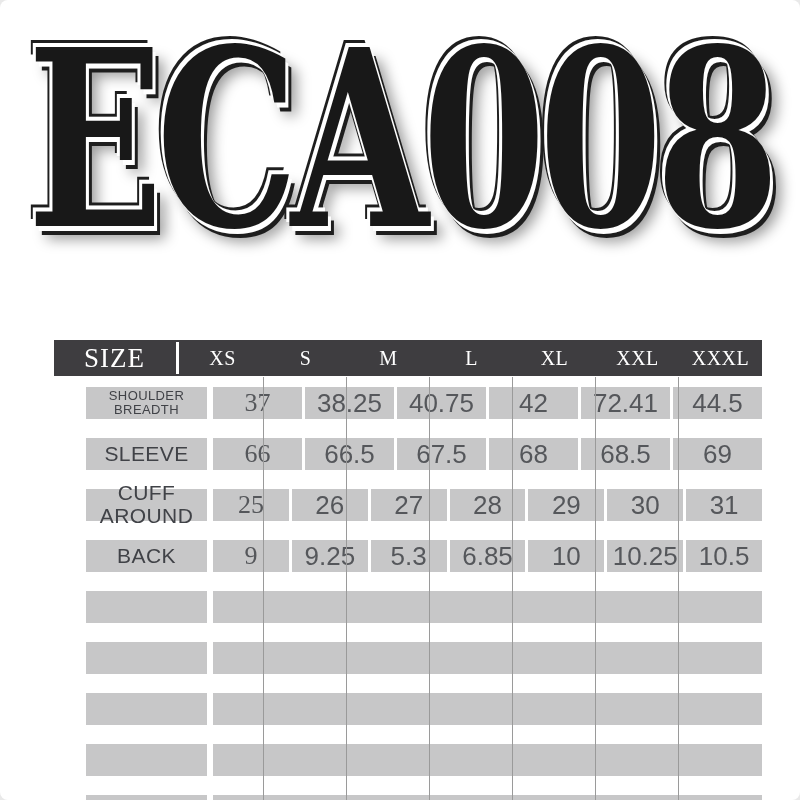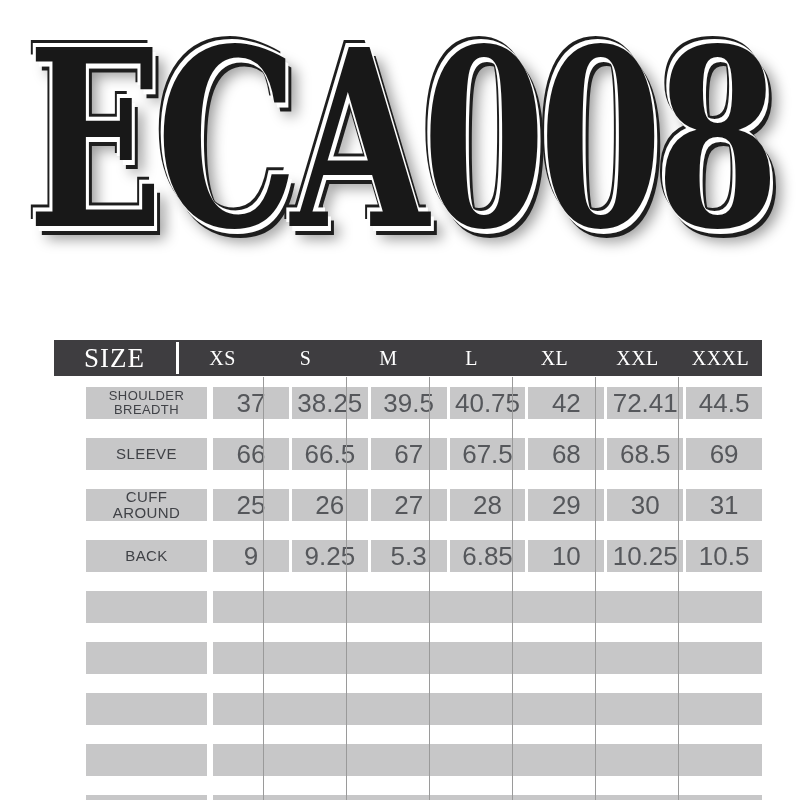--- a/index.html
+++ b/index.html
@@ -10,20 +10,21 @@
     --row-band:#c7c7c8;
     --label-text:#404247;
     --value-text:#55575b;
     --grid-line:#9a9a9a;
   }
   html,body{margin:0;padding:0;background:#e9e9e9;}
   .page{
     position:relative;width:800px;height:800px;margin:0 auto;
     background:var(--background);overflow:hidden;
     font-family:"Liberation Sans", sans-serif;
+    border-radius:8px;
   }
   
   .title{
     position:absolute;top:18px;left:0;width:800px;margin:0;
     text-align:center;
     font-family:"DejaVu Serif", serif;
     font-weight:700;
     font-size:178px;line-height:1;letter-spacing:-7px;
     color:var(--title-text);
     transform:scaleY(1.38);transform-origin:top center;
@@ -59,32 +60,32 @@
     font-size:20px;letter-spacing:0.5px;color:var(--header-text);
   }
   .tbody{position:relative;}
   .row{display:flex;height:32px;margin-top:19px;padding-left:32px;}
   .row.first{margin-top:11px;}
   .cell{box-sizing:border-box;}
   .cell.label{
     width:121px;background:var(--row-band);
     display:flex;align-items:center;justify-content:center;
     text-align:center;
-    font-size:15px;line-height:1.08;letter-spacing:0.4px;
+    font-size:21px;line-height:1.08;letter-spacing:0.4px;
     color:var(--label-text);
     padding:0 6px;
   }
   .row.first .cell.label{font-size:13px;}
   .cells{flex:1;display:flex;margin-left:6px;}
   .cell.value{
     flex:1;background:var(--row-band);margin-left:3px;
     display:flex;align-items:center;justify-content:center;
     font-size:26px;color:var(--value-text);
   }
-  .cell.value:first-child{margin-left:0;}
+  .cell.value:first-child{margin-left:0;font-family:Liberation Serif, serif;}
   .row.empty .cell.value{margin-left:0;}
   
   .vlines{
     position:absolute;left:0;top:0;width:708px;height:478px;
     pointer-events:none;z-index:2;
   }
   .vline{
     position:absolute;top:37px;height:441px;width:1.5px;
     background:var(--grid-line);
   }
@@ -111,33 +112,31 @@
           <div class="h-cell">XXXL</div>
         </div>
     </div>
 
     <div class="tbody" id="tbody">
         <div class="row first">
           <div class="cell label">SHOULDER BREADTH</div>
           <div class="cells">
             <div class="cell value">37</div>
             <div class="cell value">38.25</div>
-            <div class="cell value">39.5</div>
             <div class="cell value">40.75</div>
             <div class="cell value">42</div>
             <div class="cell value">72.41</div>
             <div class="cell value">44.5</div>
           </div>
         </div>
         <div class="row">
           <div class="cell label">SLEEVE</div>
           <div class="cells">
             <div class="cell value">66</div>
             <div class="cell value">66.5</div>
-            <div class="cell value">67</div>
             <div class="cell value">67.5</div>
             <div class="cell value">68</div>
             <div class="cell value">68.5</div>
             <div class="cell value">69</div>
           </div>
         </div>
         <div class="row">
           <div class="cell label">CUFF AROUND</div>
           <div class="cells">
             <div class="cell value">25</div>

